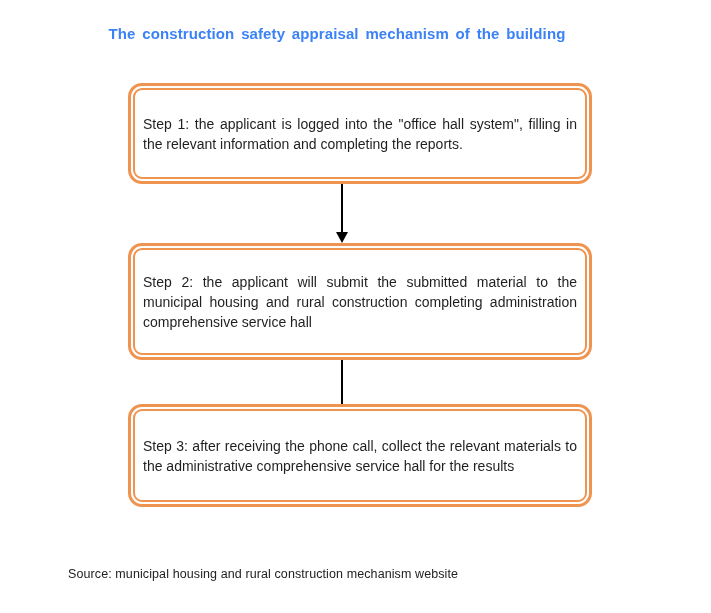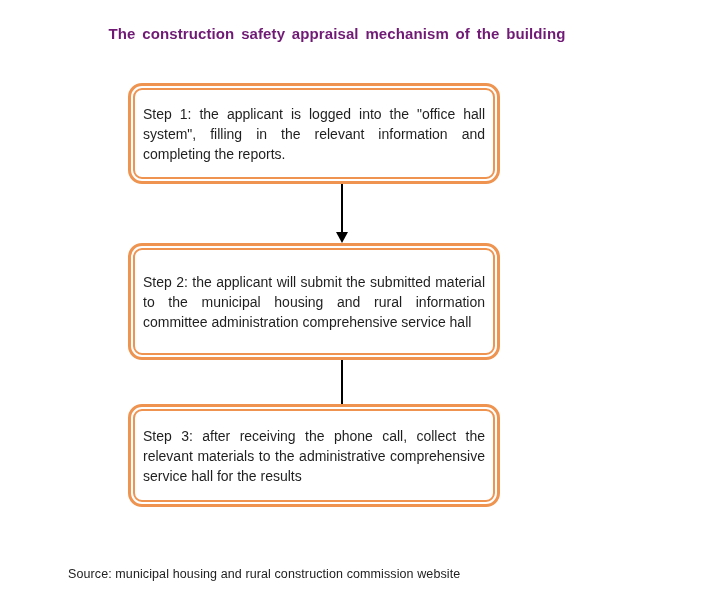--- a/index.html
+++ b/index.html
@@ -16,28 +16,28 @@
     overflow:hidden;
   }
   .title{
     position:absolute;
     top:25px;
     left:0;
     width:674px;
     text-align:center;
     font-size:15px;
     font-weight:bold;
-    color:#701a75;
+    color:#3b82f6;
     word-spacing:2.5px;
     letter-spacing:0.1px;
   }
   .flow-box{
     position:absolute;
     left:128px;
-    width:372px;
+    width:464px;
     box-sizing:border-box;
     border:3px solid var(--orange);
     border-radius:14px;
     background:#ffffff;
   }
   .flow-box-inner{
     position:absolute;
     inset:2px;
     border:2px solid var(--orange);
     border-radius:9px;
@@ -103,30 +103,30 @@
     </div>
   </div>
 
   <div class="arrow arrow-1">
     <div class="shaft"></div>
     <div class="head"></div>
   </div>
 
   <div class="flow-box box-step2">
     <div class="flow-box-inner">
-      <div class="flow-box-text">Step 2: the applicant will submit the submitted material to the municipal housing and rural information committee administration comprehensive service hall</div>
+      <div class="flow-box-text">Step 2: the applicant will submit the submitted material to the municipal housing and rural construction completing administration comprehensive service hall</div>
     </div>
   </div>
 
   <div class="arrow arrow-2">
     <div class="shaft"></div>
     <div class="head"></div>
   </div>
 
   <div class="flow-box box-step3">
     <div class="flow-box-inner">
       <div class="flow-box-text">Step 3: after receiving the phone call, collect the relevant materials to the administrative comprehensive service hall for the results</div>
     </div>
   </div>
 
-  <div class="source">Source: municipal housing and rural construction commission website</div>
+  <div class="source">Source: municipal housing and rural construction mechanism website</div>
 
 </div>
 
 </body></html>

